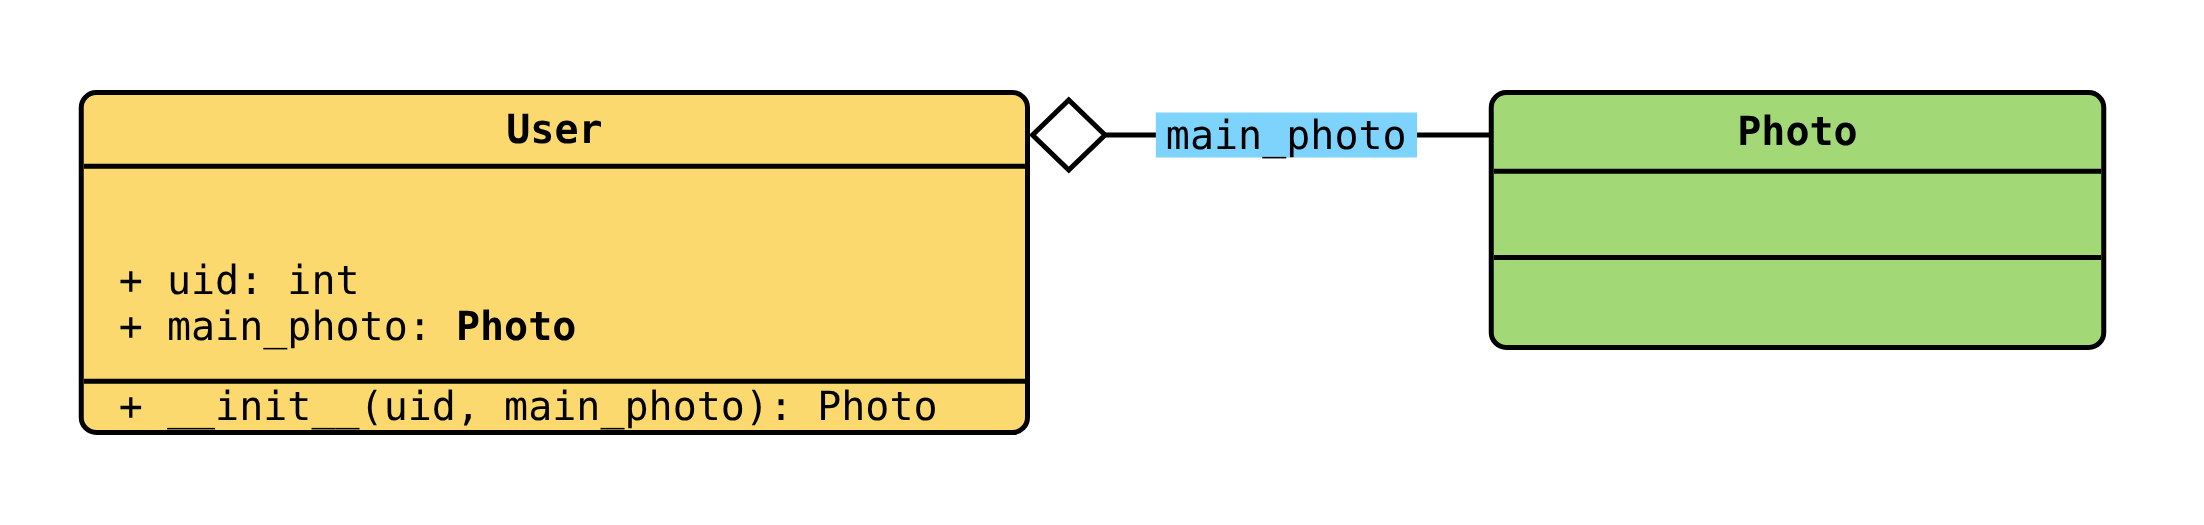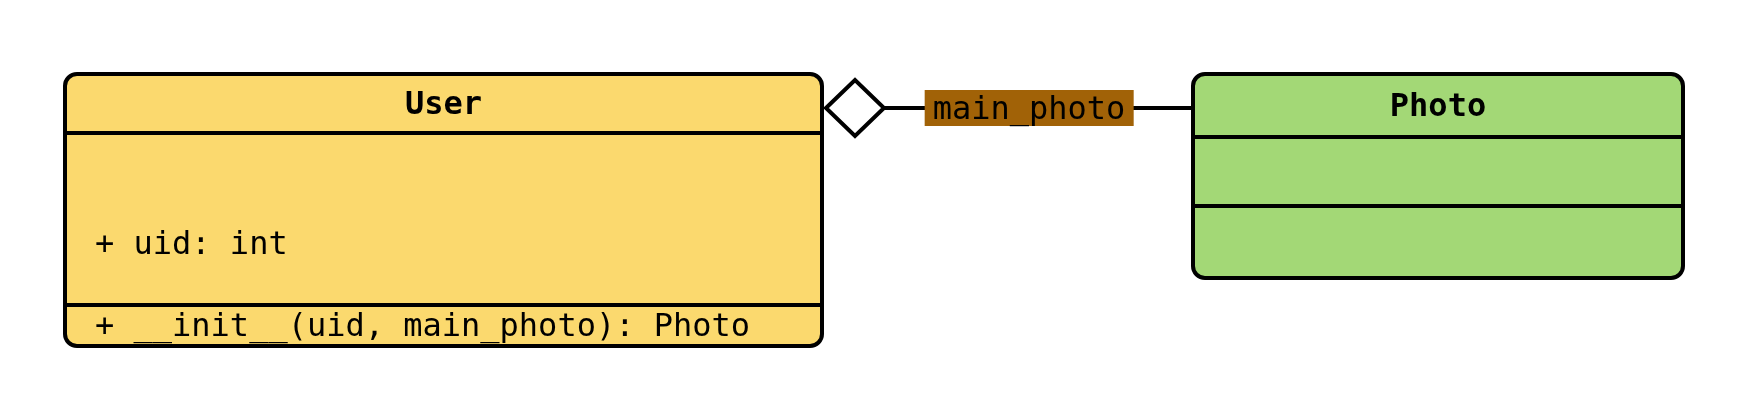--- a/index.html
+++ b/index.html
@@ -60,38 +60,39 @@
     height: 84px;
   }
   .connector line    { stroke: #000000; stroke-width: 4; }
   .connector polygon { stroke: #000000; stroke-width: 4; }
 
   .edge-label {
     position: absolute;
     left: 1029px;
     top: 108px;
     transform: translate(-50%, -50%);
-    background: #a16207;
+    background: #7dd3fc;
     padding: 0 8px;
     font-size: 32px;
     line-height: 36px;
     white-space: pre;
   }
 </style>
 </head>
 <body>
 
 <div class="canvas">
 
   <div class="class-box user-box" style="background-color: rgb(251, 217, 110);">
     <div class="compartment cmp-title">
       <span>User</span>
     </div>
     <div class="compartment cmp-attrs">
       <div class="member"><span>+ uid: int</span><b></b></div>
+      <div class="member"><span>+ main_photo: </span><b>Photo</b></div>
     </div>
     <div class="compartment cmp-methods">
       <div class="member"><span>+ __init__(uid, main_photo): Photo</span></div>
     </div>
   </div>
 
   <svg class="connector" viewBox="0 0 384 84">
     <line x1="68" y1="42" x2="377" y2="42"></line>
     <polygon points="10,42 39,14 68,42 39,70" fill="#FFFFFF"></polygon>
   </svg>

